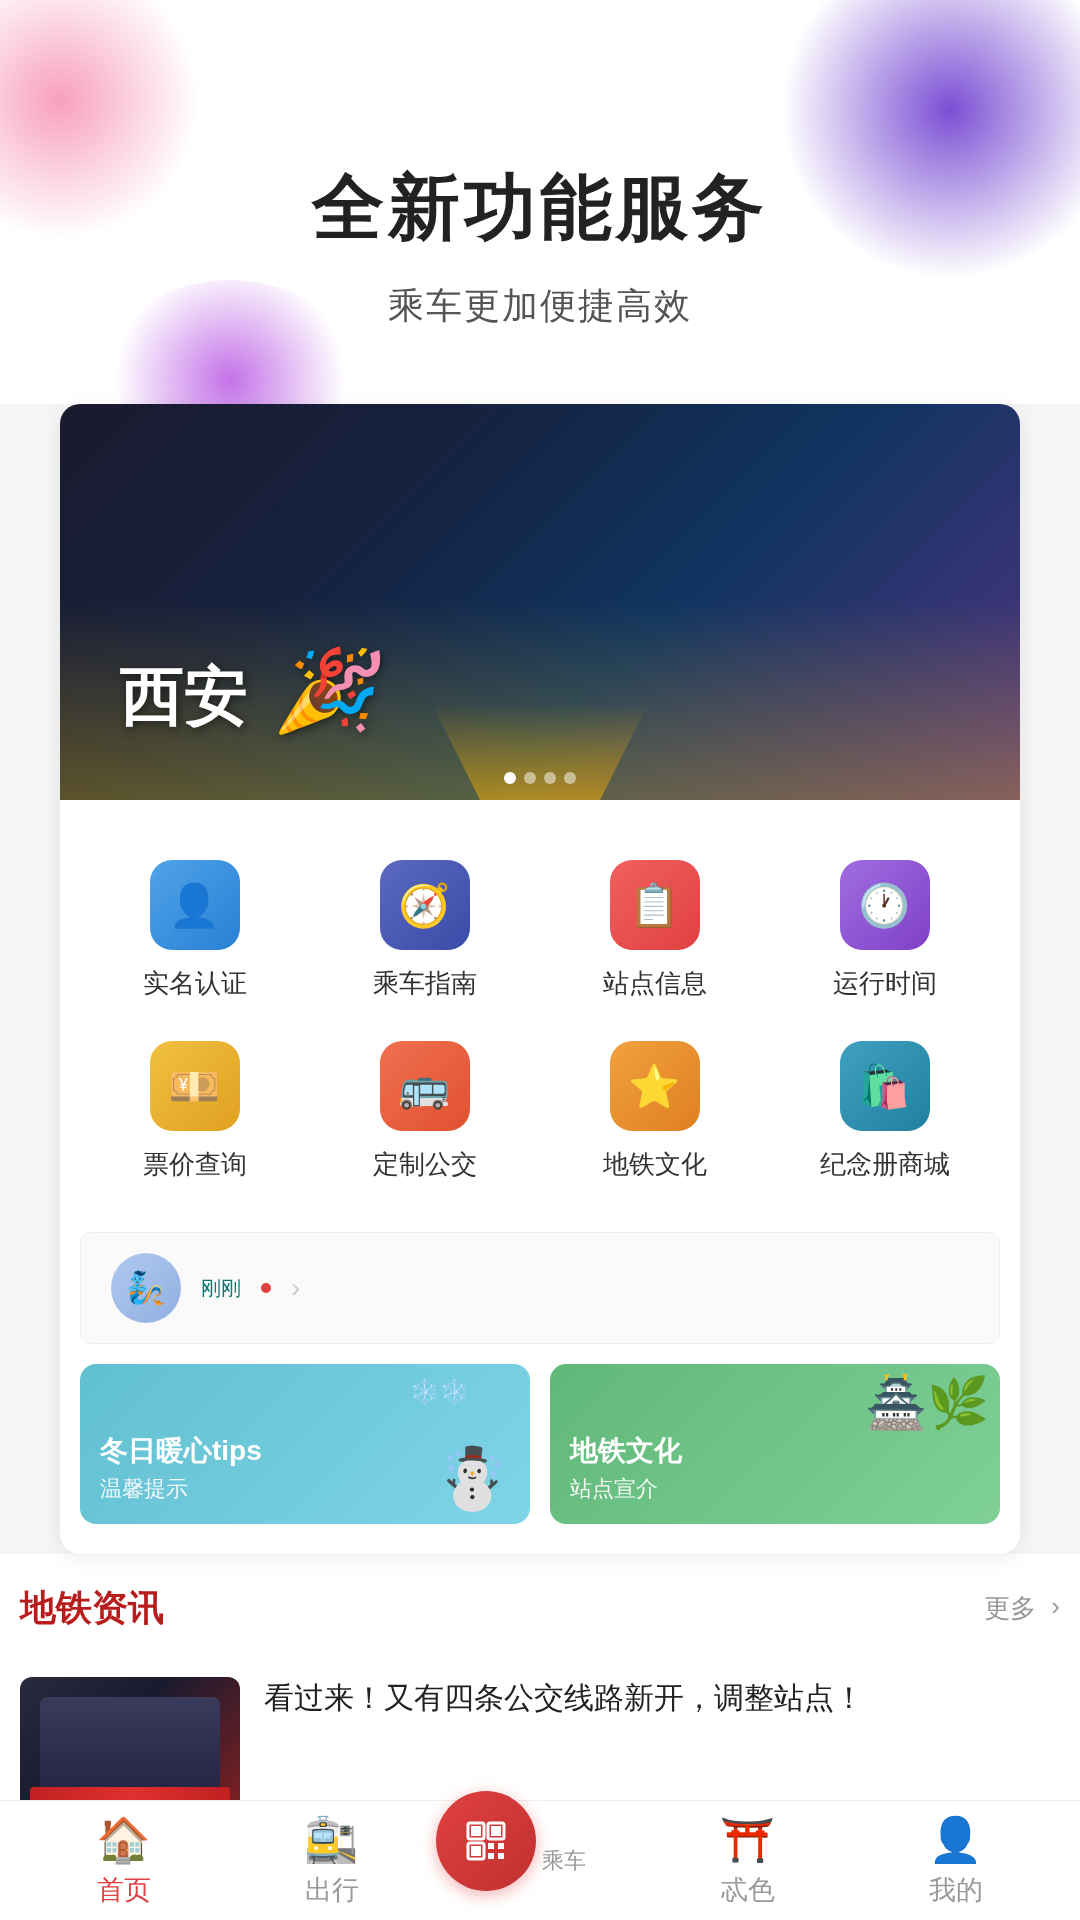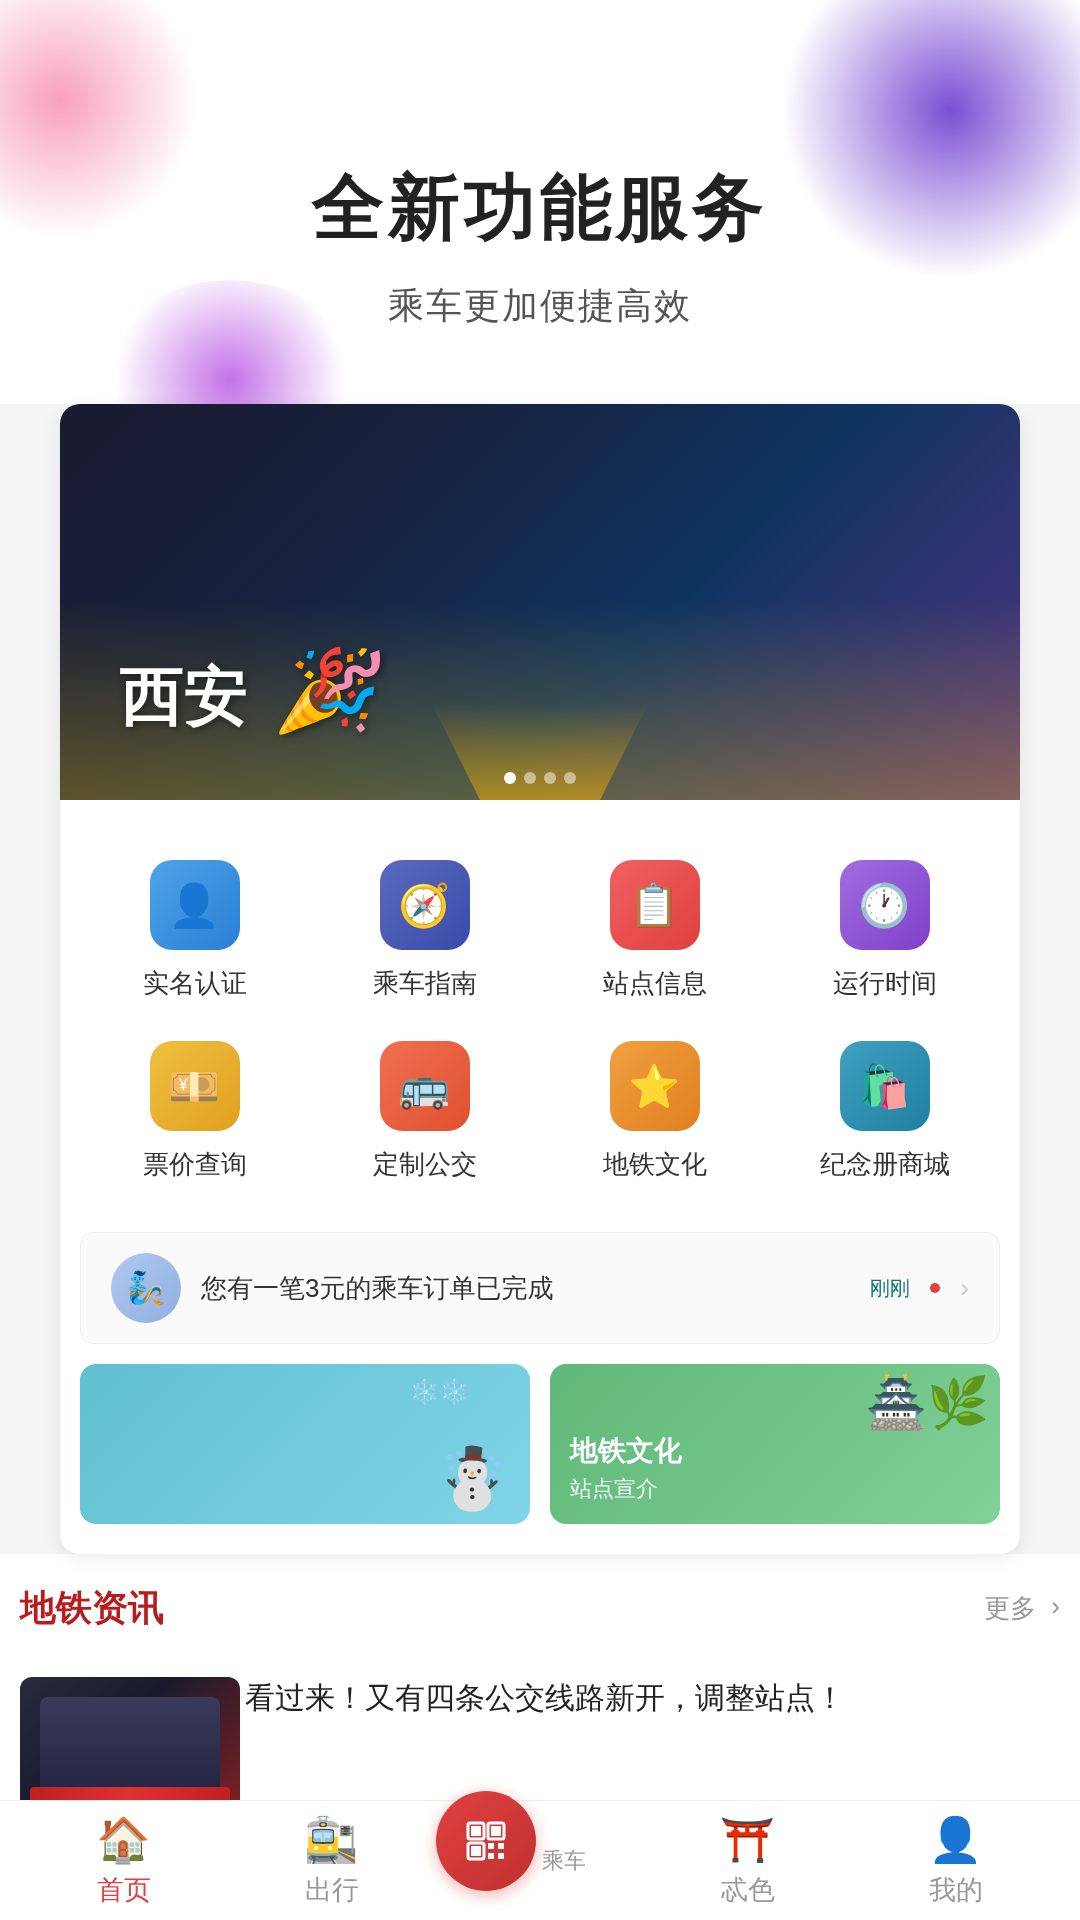--- a/index.html
+++ b/index.html
@@ -294,21 +294,21 @@
     .news-more {
       font-size: 26px;
       color: #999;
       display: flex;
       align-items: flex-start;
       gap: 15px;
       cursor: pointer;
     }
     .news-item {
       display: flex;
-      gap: 5px;
+      gap: 24px;
       padding: 20px 0;
       border-bottom: 4px solid #a16207;
       cursor: pointer;
     }
     .news-image {
       width: 220px;
       height: 160px;
       border-radius: 12px;
       flex-shrink: 0;
       overflow: hidden;
@@ -496,29 +496,32 @@
         <span class="action-label">地铁文化</span>
       </div>
       <div class="action-item">
         <div class="action-icon icon-teal">🛍️</div>
         <span class="action-label">纪念册商城</span>
       </div>
     </div>
 
     <div class="notification-bar">
       <div class="notif-avatar">🧞</div>
-      <span class="notif-text">您有一笔3元的乘车订单已完成</span>
       <span class="notif-time">刚刚</span>
       <div class="notif-dot"></div>
       <span class="notif-arrow">›</span>
     </div>
 
     <div class="promo-section">
       <div class="promo-card promo-card-blue">
         <div class="promo-snowflake">❄️❄️</div>
+        <div class="promo-content">
+          <div class="promo-title">冬日暖心tips</div>
+          <div class="promo-subtitle">温馨提示</div>
+        </div>
         <div class="promo-illustration-snowman">☃️</div>
       </div>
       <div class="promo-card promo-card-green">
         <div class="promo-illustration-mountain">🏯🌿</div>
         <div class="promo-content">
           <div class="promo-title">地铁文化</div>
           <div class="promo-subtitle">站点宣介</div>
         </div>
       </div>
     </div>

